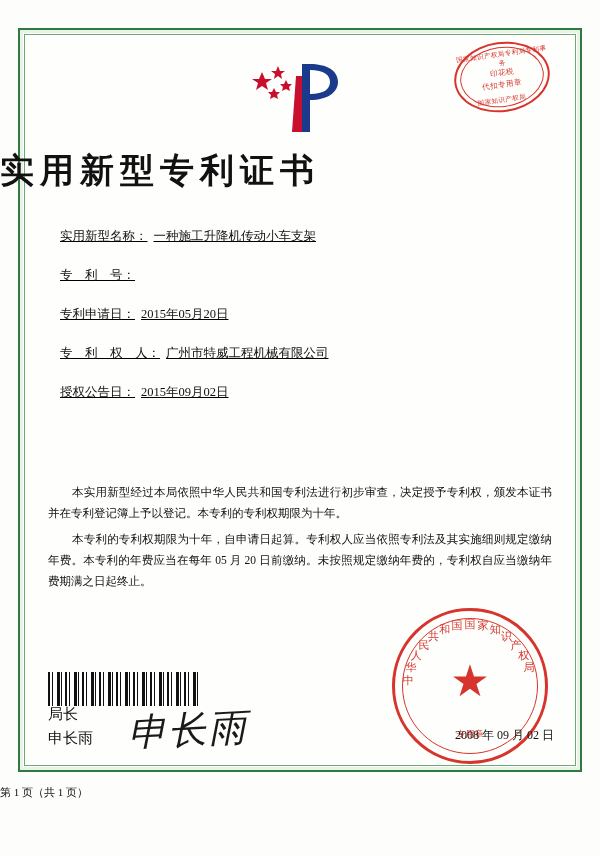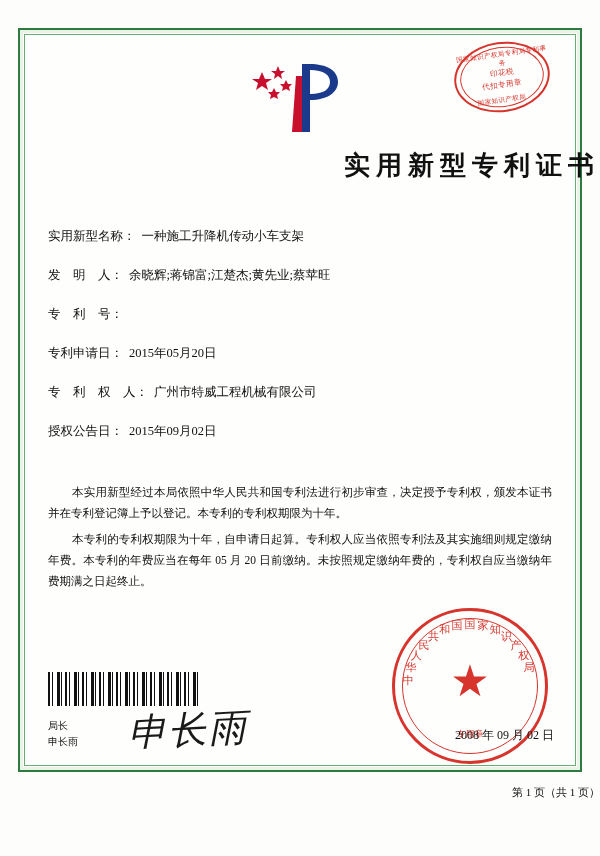--- a/index.html
+++ b/index.html
@@ -74,31 +74,31 @@
     transform:rotate(-8deg);
   }
   .stamp-top .st-l1{top:8px;}
   .stamp-top .st-l2{top:26px;font-size:7.5px;}
   .stamp-top .st-l3{top:38px;font-size:7.5px;}
   .stamp-top .st-l4{top:54px;}
   
   .doc-title{
     position:absolute;
     left:0;right:0;top:148px;
-    text-align:right;
-    font-size:26px;
+    text-align:left;
+    font-size:34px;
     font-weight:bold;
     letter-spacing:6px;
     color:#111;
     font-family:"Liberation Serif", serif;
   }
   
   .fields{
     position:absolute;
-    left:48px;top:228px;right:48px;
+    left:60px;top:228px;right:48px;text-decoration:underline;
   }
   .field-row{
     display:flex;
     align-items:baseline;
     margin-bottom:22px;
     font-size:12.5px;
     color:#111;
   }
   .field-label{
     white-space:pre;
@@ -125,21 +125,21 @@
     width:150px;height:34px;
     background:
       repeating-linear-gradient(90deg,
         #111 0 2px, #fff 2px 4px, #111 4px 5px, #fff 5px 9px,
         #111 9px 12px, #fff 12px 13px, #111 13px 14px, #fff 14px 17px);
   }
   
   .officer{
     position:absolute;
     left:48px;bottom:106px;
-    font-size:10px;
+    font-size:15px;
     line-height:1.6;
     color:#111;
   }
   .signature{
     position:absolute;
     left:128px;bottom:100px;
     font-size:38px;
     color:#1a1a1a;
     font-family:"Liberation Serif", serif;
     font-style:italic;
@@ -186,21 +186,21 @@
   
   .seal-date{
     position:absolute;
     right:46px;bottom:112px;
     font-size:12px;color:#111;
   }
   
   .page-footer{
     position:absolute;
     left:0;right:0;bottom:56px;
-    text-align:right;
+    text-align:left;
     font-size:11px;color:#111;
   }
 </style>
 </head>
 <body>
 
 <div class="page">
 
   <div class="frame-outer"></div>
   <div class="frame-band"></div>
@@ -227,24 +227,20 @@
     <div class="st-line st-l3">代扣专用章</div>
     <div class="st-line st-l4">国家知识产权局</div>
   </div>
 
   <div class="doc-title">实用新型专利证书</div>
 
   <div class="fields">
     <div class="field-row">
       <span class="field-label">实用新型名称：</span>
       <span class="field-value">一种施工升降机传动小车支架</span>
-    </div>
-    <div class="field-row">
-      <span class="field-label">发　明　人：</span>
-      <span class="field-value">余晓辉;蒋锦富;江楚杰;黄先业;蔡苹旺</span>
     </div>
     <div class="field-row">
       <span class="field-label">专　利　号：</span>
     </div>
     <div class="field-row">
       <span class="field-label">专利申请日：</span>
       <span class="field-value">2015年05月20日</span>
     </div>
     <div class="field-row">
       <span class="field-label">专　利　权　人：</span>

